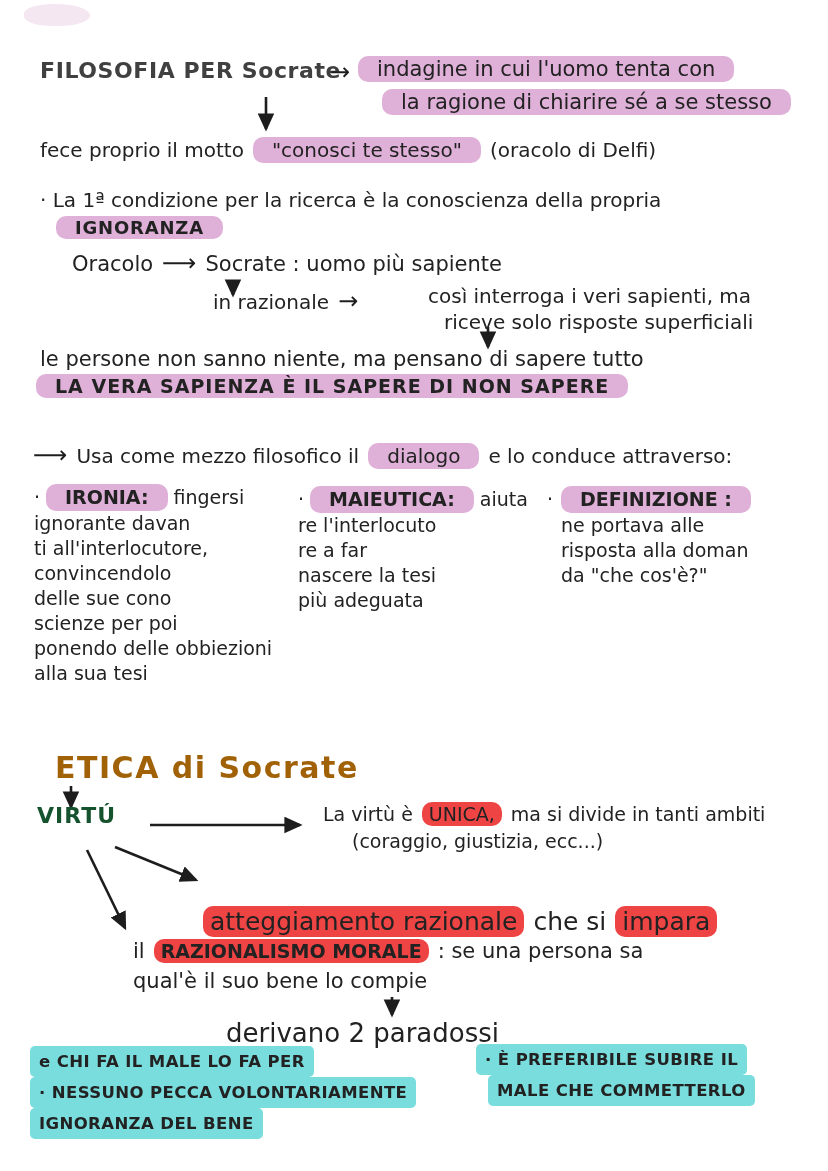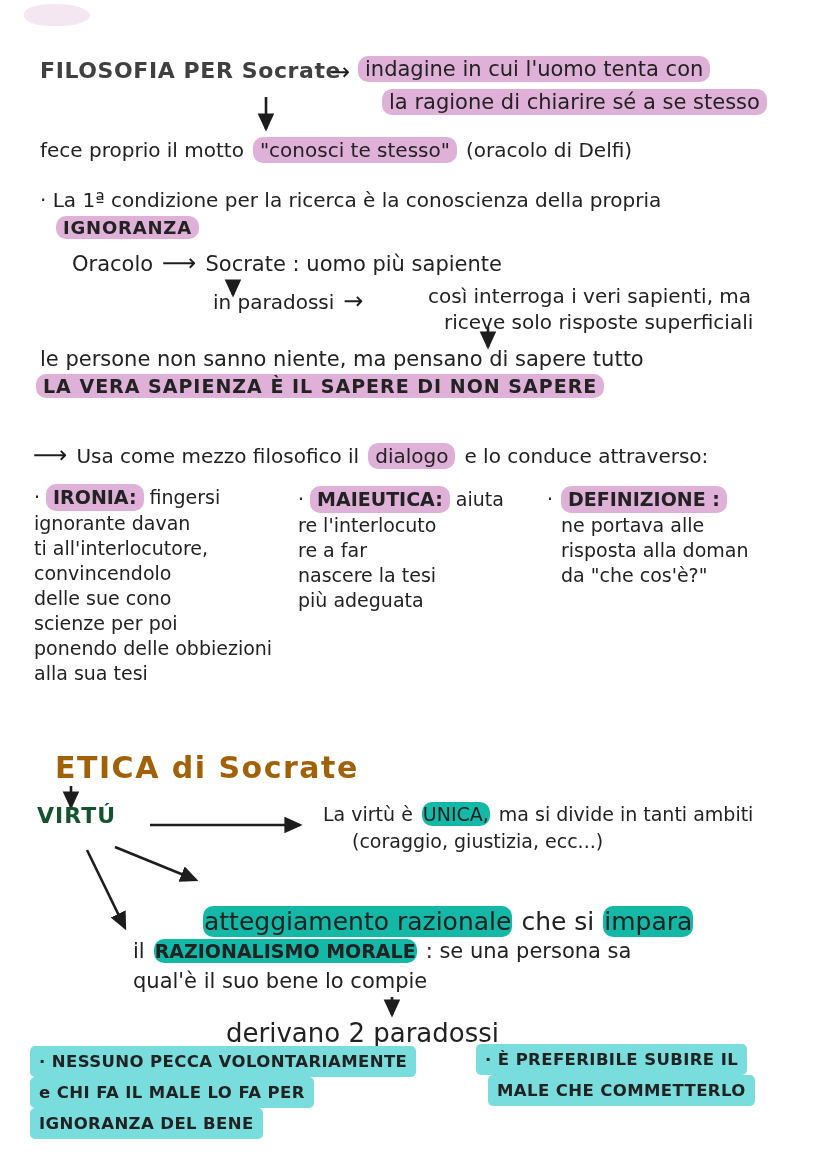--- a/index.html
+++ b/index.html
@@ -3,22 +3,22 @@
 <meta charset="utf-8">
 <style>
   html,body { margin:0; padding:0; background:#fff; }
   .page {
     position:relative; width:828px; height:1171px; background:#ffffff;
     font-family:"DejaVu Sans", sans-serif; color:#222; overflow:hidden;
   }
   .t { position:absolute; white-space:nowrap; color:#222; }
   .row { display:flex; align-items:baseline; gap:9px; }
   .bold { font-weight:bold; }
-  .hlp { background:#dfb0d8; border-radius:10px; padding:1px 7px; }
-  .hlc { background:#14b8a6; border-radius:10px; padding:1px 1px; }
+  .hlp { background:#dfb0d8; border-radius:10px; padding:1px 19px; }
+  .hlc { background:#ef4444; border-radius:10px; padding:1px 7px; }
   .hlc-block { background:#7adddd; border-radius:5px; padding:2px 9px; display:inline-block; }
   .title { color:#404040; font-weight:bold; font-size:22px; letter-spacing:.6px; }
   .etica { color:#a16207; font-weight:bold; font-size:30px; letter-spacing:1.5px; }
   .virtu { color:#14532d; font-weight:bold; font-size:22px; letter-spacing:1px; }
   .body20 { font-size:20px; }
   .body21 { font-size:21px; }
   .caps18 { font-size:18px; font-weight:bold; letter-spacing:.8px; }
   .col { font-size:19px; line-height:25px; }
   .col > div { margin:0; }
   .big25 { font-size:25px; }
@@ -68,21 +68,21 @@
   <div class="t body20" style="left:40px; top:188px">· La 1ª condizione per la ricerca è la conoscienza della propria</div>
   <div class="t caps18 hlp" style="left:56px; top:216px">IGNORANZA</div>
 
   <div class="t row body21" style="left:72px; top:251px">
     <span>Oracolo</span>
     <span class="arrowglyph">⟶</span>
     <span>Socrate : uomo più sapiente</span>
   </div>
 
   <div class="t row body20" style="left:213px; top:289px">
-    <span>in paradossi</span>
+    <span>in razionale</span>
     <span class="arrowglyph">→</span>
   </div>
   <div class="t body20" style="left:428px; top:283px; line-height:26px">
     <div>così interroga i veri sapienti, ma</div>
     <div style="margin-left:16px">riceve solo risposte superficiali</div>
   </div>
 
   <div class="t body21" style="left:40px; top:347px">le persone non sanno niente, ma pensano di sapere tutto</div>
   <div class="t hlp" style="left:36px; top:374px; font-size:19px; font-weight:bold; letter-spacing:1px">LA VERA SAPIENZA È IL SAPERE DI NON SAPERE</div>
 
@@ -149,22 +149,22 @@
   <div class="t row body21" style="left:133px; top:939px">
     <span>il</span>
     <span class="hlc bold" style="font-size:19px">RAZIONALISMO MORALE</span>
     <span>: se una persona sa</span>
   </div>
   <div class="t body21" style="left:133px; top:969px">qual'è il suo bene lo compie</div>
 
   <div class="t big26" style="left:226px; top:1018px">derivano 2 paradossi</div>
 
   <div class="t parad" style="left:30px; top:1046px">
+    <div><span class="hlc-block">e CHI FA IL MALE LO FA PER</span></div>
     <div><span class="hlc-block">· NESSUNO PECCA VOLONTARIAMENTE</span></div>
-    <div><span class="hlc-block">e CHI FA IL MALE LO FA PER</span></div>
     <div><span class="hlc-block">IGNORANZA DEL BENE</span></div>
   </div>
   <div class="t parad" style="left:476px; top:1044px">
     <div><span class="hlc-block">· È PREFERIBILE SUBIRE IL</span></div>
     <div style="margin-left:12px"><span class="hlc-block">MALE CHE COMMETTERLO</span></div>
   </div>
 
 </div>
 
 </body></html>

